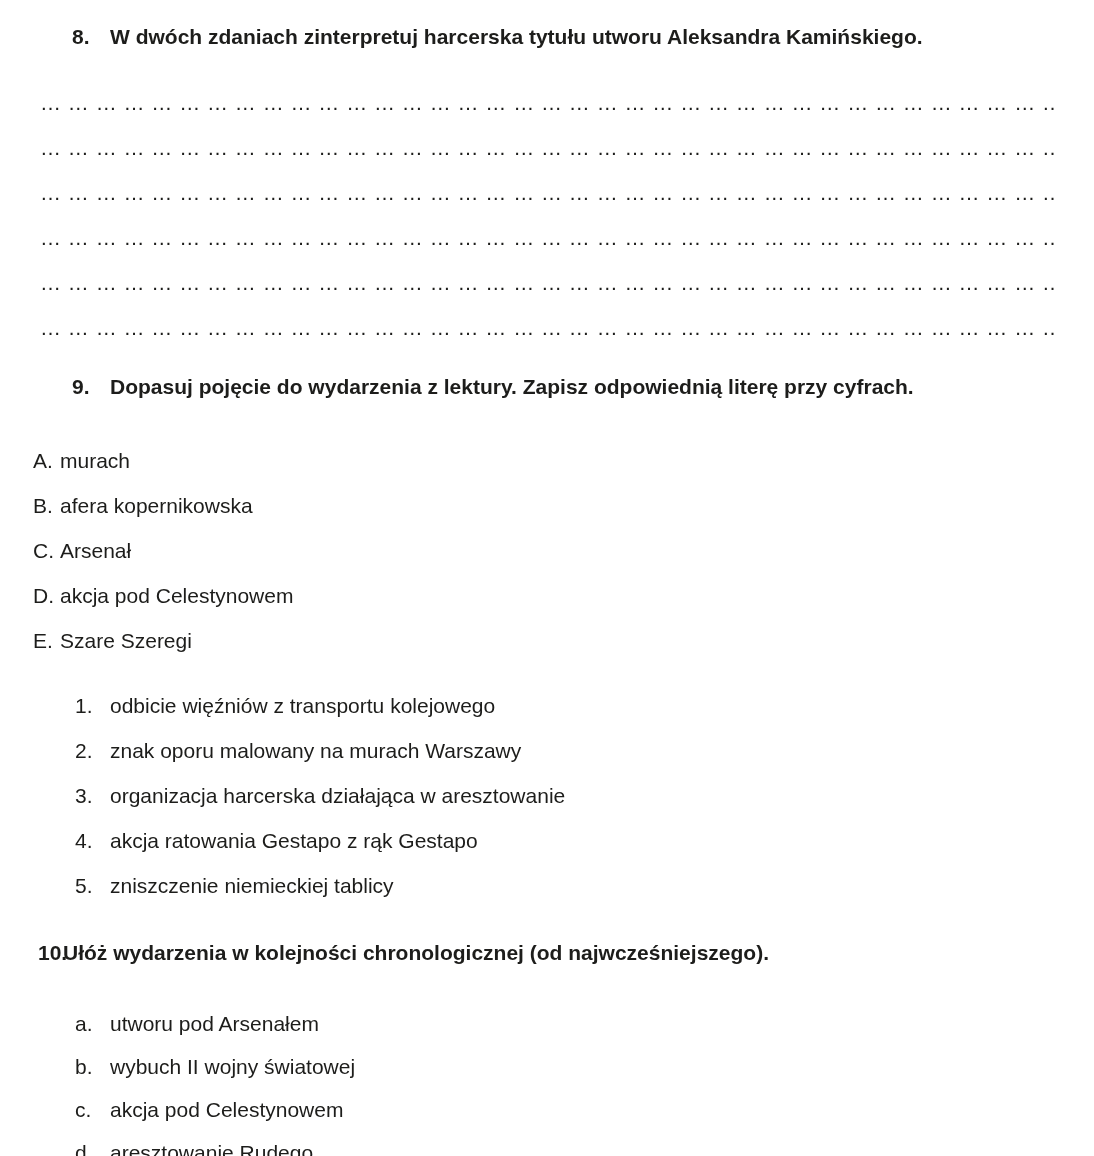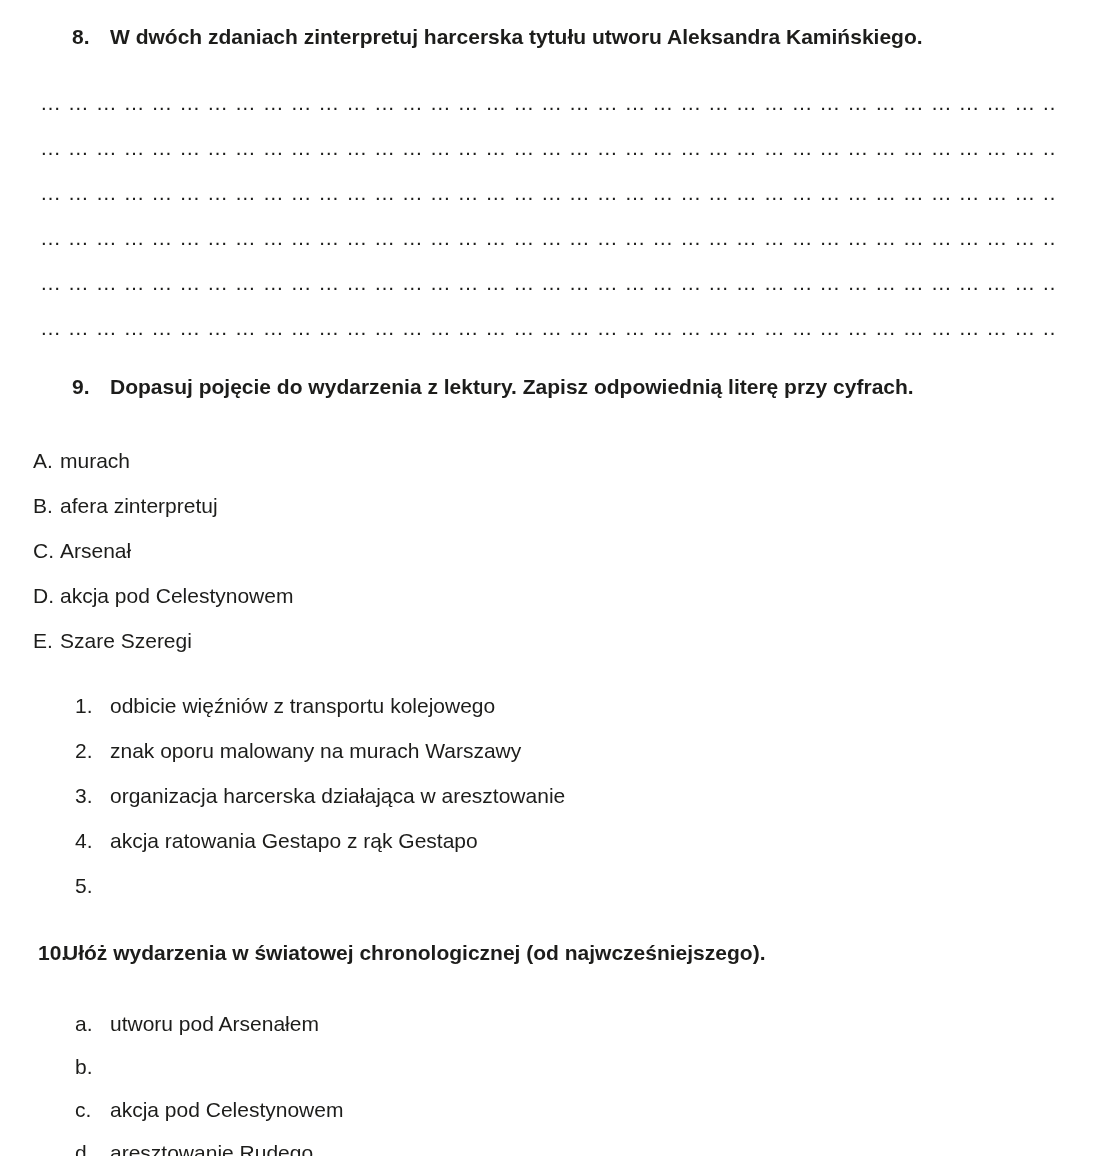--- a/index.html
+++ b/index.html
@@ -87,21 +87,21 @@
     <span class="hnum">9.</span>
     <span>Dopasuj pojęcie do wydarzenia z lektury. Zapisz odpowiednią literę przy cyfrach.</span>
   </div>
 
   <div class="row opt-row" style="top:450px;">
     <span class="opt-marker">A.</span>
     <span>murach</span>
   </div>
   <div class="row opt-row" style="top:495px;">
     <span class="opt-marker">B.</span>
-    <span>afera zinterpretuj</span>
+    <span>afera kopernikowska</span>
   </div>
   <div class="row opt-row" style="top:540px;">
     <span class="opt-marker">C.</span>
     <span>Arsenał</span>
   </div>
   <div class="row opt-row" style="top:585px;">
     <span class="opt-marker">D.</span>
     <span>akcja pod Celestynowem</span>
   </div>
   <div class="row opt-row" style="top:630px;">
@@ -120,33 +120,35 @@
   <div class="row num-row" style="top:785px;">
     <span class="num-marker">3.</span>
     <span>organizacja harcerska działająca w aresztowanie</span>
   </div>
   <div class="row num-row" style="top:830px;">
     <span class="num-marker">4.</span>
     <span>akcja ratowania Gestapo z rąk Gestapo</span>
   </div>
   <div class="row num-row" style="top:875px;">
     <span class="num-marker">5.</span>
+    <span>zniszczenie niemieckiej tablicy</span>
   </div>
 
   <div class="row heading" style="top:942px; left:38px;">
     <span class="hnum-10">10.</span>
-    <span>Ułóż wydarzenia w światowej chronologicznej (od najwcześniejszego).</span>
+    <span>Ułóż wydarzenia w kolejności chronologicznej (od najwcześniejszego).</span>
   </div>
 
   <div class="row num-row" style="top:1013px;">
     <span class="num-marker">a.</span>
     <span>utworu pod Arsenałem</span>
   </div>
   <div class="row num-row" style="top:1056px;">
     <span class="num-marker">b.</span>
+    <span>wybuch II wojny światowej</span>
   </div>
   <div class="row num-row" style="top:1099px;">
     <span class="num-marker">c.</span>
     <span>akcja pod Celestynowem</span>
   </div>
   <div class="row num-row" style="top:1142px;">
     <span class="num-marker">d.</span>
     <span>aresztowanie Rudego</span>
   </div>
 

